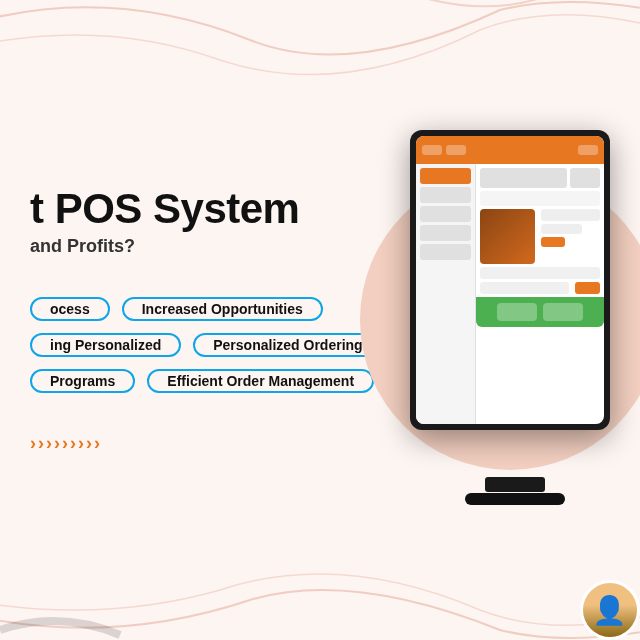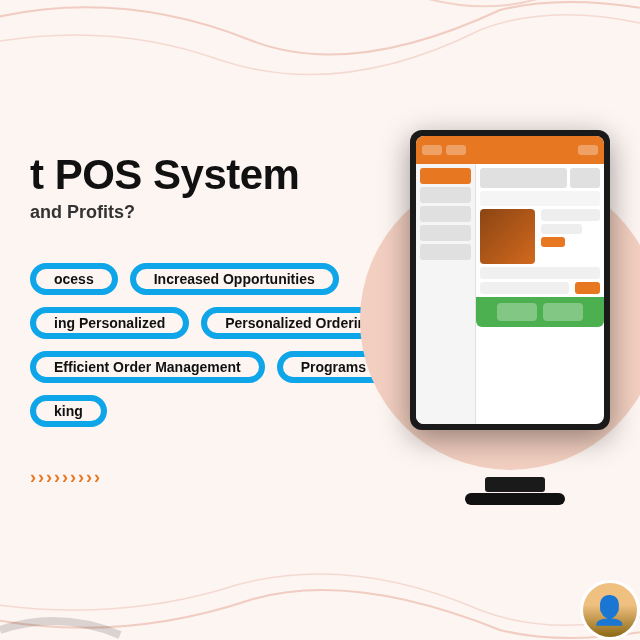--- a/index.html
+++ b/index.html
@@ -77,21 +77,21 @@
       display: flex;
       flex-direction: row;
       gap: 12px;
       align-items: center;
       flex-wrap: nowrap;
     }
 
     .tag {
       display: inline-flex;
       align-items: center;
-      border: 6px solid #0ea5e9;
+      border: 2px solid #0ea5e9;
       border-radius: 50px;
       padding: 2px 18px;
       font-size: 14px;
       font-weight: 600;
       color: #111;
       background: transparent;
       white-space: nowrap;
     }
 
     
@@ -328,32 +328,27 @@
       <div class="tag">
         <span>ing Personalized</span>
       </div>
       <div class="tag">
         <span>Personalized Ordering Experience</span>
       </div>
     </div>
 
     <div class="tag-row">
       <div class="tag">
+        <span>Programs</span>
+      </div>
+      <div class="tag">
         <span>Efficient Order Management</span>
       </div>
-      <div class="tag">
-        <span>Programs</span>
-      </div>
     </div>
 
-    <div class="tag-row">
-      <div class="tag">
-        <span>king</span>
-      </div>
-    </div>
 
   </div>
 
   <div class="arrows-row">
     <span class="arrow-chevron" style="color:#e87722;">›</span>
     <span class="arrow-chevron" style="color:#e87722;">›</span>
     <span class="arrow-chevron" style="color:#e87722;">›</span>
     <span class="arrow-chevron" style="color:#e87722;">›</span>
     <span class="arrow-chevron" style="color:#e87722;">›</span>
     <span class="arrow-chevron" style="color:#e87722;">›</span>

